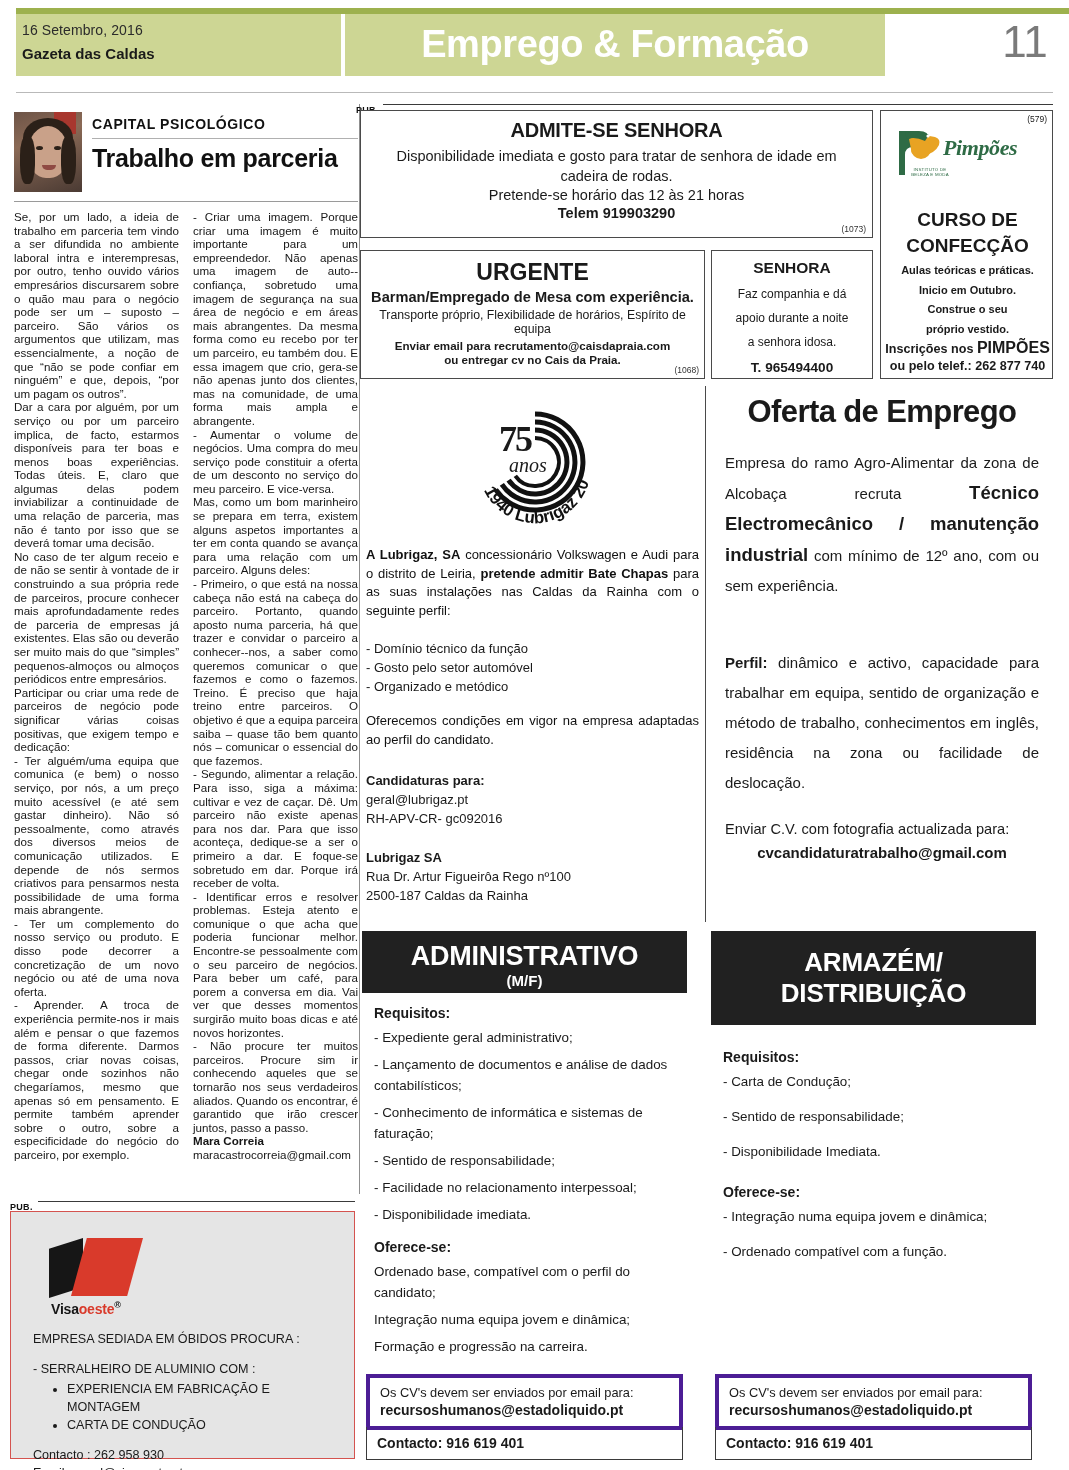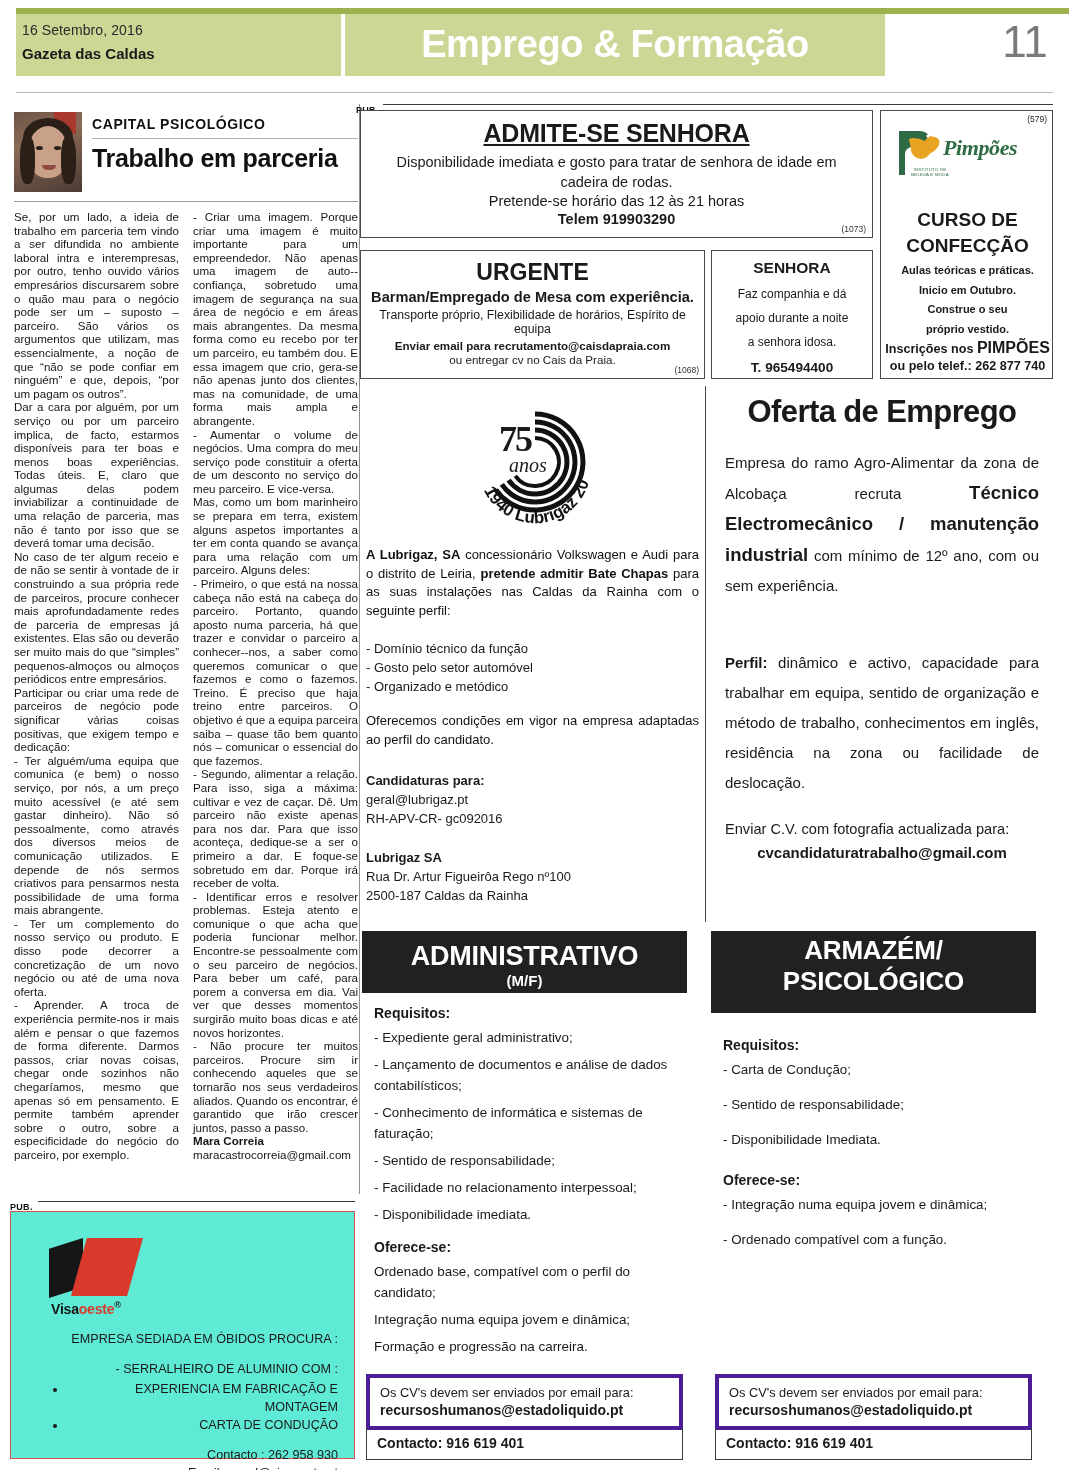--- a/index.html
+++ b/index.html
@@ -57,48 +57,48 @@
   .art-cols { position:absolute; left:4px; top:106px; width:344px; height:970px;
      column-count:2; column-gap:14px; column-rule:0; }
   .art-cols p { margin:0 0 0 0; font-size:11.6px; line-height:13.6px; text-align:justify; color:#161616;
      -webkit-hyphens:none; hyphens:none; }
   .art-sign { margin-top:10px; text-align:right; font-weight:bold; font-size:11.6px; }
   .art-mail { text-align:right; font-size:11.2px; }
   .art-vline { position:absolute; left:359px; top:104px; width:1px; height:1090px; background:#8f8f8f; }
 
   
   #visa-pub { position:absolute; left:10px; top:1196px; }
-  #visa-ad { position:absolute; left:10px; top:1211px; width:345px; height:248px; border:1px solid #d4534f; background:#5eead4;text-align:right; }
+  #visa-ad { position:absolute; left:10px; top:1211px; width:345px; height:248px; border:1px solid #d4534f; background:#e5e5e5; }
   .visa-logo { position:absolute; left:38px; top:26px; width:96px; height:78px; }
   .visa-logo .blk { position:absolute; left:0; top:0; width:34px; height:60px; background:#161616;
      clip-path: polygon(0 18%, 100% 0, 100% 82%, 0 100%); }
   .visa-logo .red { position:absolute; left:22px; top:0; width:72px; height:58px; background:#d93a2b;
      clip-path: polygon(22% 0, 100% 0, 78% 100%, 0 100%); }
   .visa-logo .wordmark { position:absolute; left:2px; top:62px; font-size:14px; font-weight:bold; letter-spacing:-0.2px; }
   .visa-logo .wm-visa { color:#161616; }
   .visa-logo .wm-oeste { color:#d93a2b; }
   .visa-body { position:absolute; left:22px; top:118px; width:305px; font-size:12.6px; line-height:18px; color:#1a1a1a; }
   .visa-body ul { margin:2px 0 0 0; padding-left:34px; }
   .visa-body li { margin:0; }
 
   
   #pub-top { position:absolute; left:356px; top:99px; }
   #ad-admite { position:absolute; left:360px; top:110px; width:513px; height:128px; }
-  .admite-title { margin-top:8px; font-size:25px; font-weight:bold; letter-spacing:-0.2px;text-decoration:underline; }
+  .admite-title { margin-top:8px; font-size:20px; font-weight:bold; letter-spacing:-0.2px; }
   .admite-l1 { margin-top:4px; font-size:14.5px; line-height:20px; }
   .admite-l3 { margin-top:1px; font-size:14.5px; }
   .admite-tel { margin-top:2px; font-size:14.5px; font-weight:bold; }
 
   
   #ad-urgente { position:absolute; left:360px; top:250px; width:345px; height:129px; }
   .urg-title { margin-top:8px; font-size:23px; font-weight:bold; }
   .urg-sub { margin-top:3px; font-size:14.6px; font-weight:bold; }
   .urg-l3 { margin-top:3px; font-size:12.3px; }
   .urg-l4 { margin-top:3px; font-size:11.6px; font-weight:bold; }
-  .urg-l5 { margin-top:1px; font-size:11.6px; font-weight:normal; }
+  .urg-l5 { margin-top:1px; font-size:11.6px; font-weight:bold; }
 
   
   #ad-senhora { position:absolute; left:711px; top:250px; width:162px; height:129px; }
   .sen-title { margin-top:8px; font-size:15.5px; font-weight:bold; }
   .sen-l { margin-top:10px; font-size:12px; }
   .sen-tel { margin-top:11px; font-size:13.6px; font-weight:bold; }
 
   
   #ad-pimpoes { position:absolute; left:880px; top:110px; width:173px; height:269px; }
   .pimp-ref { position:absolute; right:5px; top:3px; font-size:8.5px; }
@@ -363,23 +363,23 @@
   <div class="cv-box" style="top:443px;">
     <div class="l1">Os CV's devem ser enviados por email para:</div>
     <div class="l2">recursoshumanos@estadoliquido.pt</div>
   </div>
   <div class="ct-box" style="top:496px;">
     <div class="l1">Contacto:  916 619 401</div>
   </div>
 </div>
 
 <div id="ad-armazem">
-  <div class="blk-head blk-head2" style="padding:4px 6px 16px;">
+  <div class="blk-head blk-head2" style="padding:16px 6px 16px;">
     <div class="t1">ARMAZÉM/</div>
-    <div class="t1">PSICOLÓGICO</div>
+    <div class="t1">DISTRIBUIÇÃO</div>
   </div>
   <div class="sect-title" style="margin-top:24px">Requisitos:</div>
   <div class="sect-li" style="margin-bottom:14px">- Carta de Condução;</div>
   <div class="sect-li" style="margin-bottom:14px">- Sentido de responsabilidade;</div>
   <div class="sect-li" style="margin-bottom:14px">- Disponibilidade Imediata.</div>
   <div class="sect-title" style="margin-top:22px">Oferece-se:</div>
   <div class="sect-li" style="margin-bottom:14px">- Integração numa equipa jovem e dinâmica;</div>
   <div class="sect-li" style="margin-bottom:14px">- Ordenado compatível com a função.</div>
 
   <div class="cv-box" style="top:443px;">

